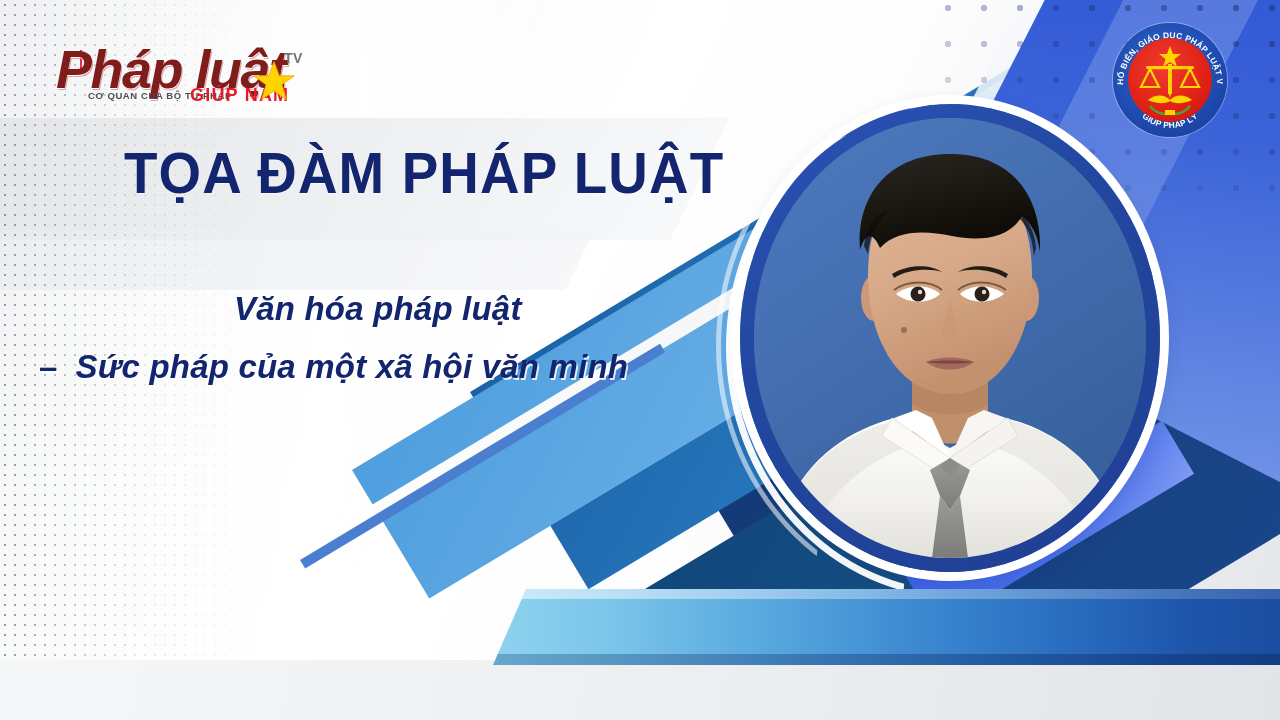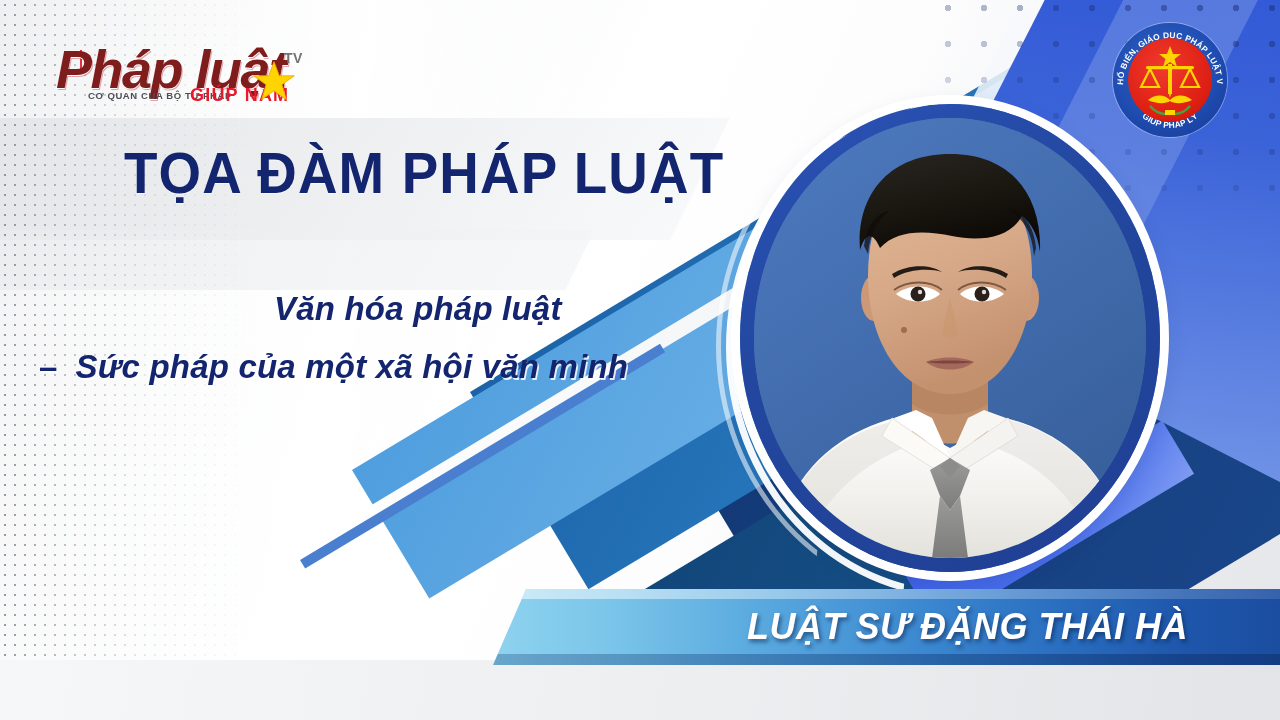--- a/index.html
+++ b/index.html
@@ -151,21 +151,20 @@
     font-size:57px;font-weight:700;color:#13256e;
     letter-spacing:1.2px;white-space:nowrap;
     transform:scaleX(.96);transform-origin:left center;
     text-shadow:0 1px 0 rgba(255,255,255,.6);
   }
   .sub-line1{
     position:absolute;left:234px;top:290px;
     font-size:33px;font-weight:700;font-style:italic;color:#14256f;
     white-space:nowrap;letter-spacing:.2px;
     text-shadow:1.5px 1.5px 0 rgba(255,255,255,.85);
-    margin-left:40px;
   }
   .sub-line2{
     position:absolute;left:39px;top:348px;
     font-size:33px;font-weight:700;font-style:italic;color:#14256f;
     white-space:nowrap;letter-spacing:.2px;
     text-shadow:1.5px 1.5px 0 rgba(255,255,255,.85);
     display:flex;align-items:center;gap:18px;
   }
   .sub-dash{font-style:normal;font-weight:700;}
 
@@ -403,16 +402,15 @@
   <div class="sub-line1">Văn hóa pháp luật</div>
   <div class="sub-line2">
     <span class="sub-dash">–</span>
     <span>Sức pháp của một xã hội văn minh</span>
   </div>
 
   <div class="namebar-wrap">
     <div class="namebar"></div>
     <div class="namebar-top-sheen"></div>
     <div class="namebar-bottom"></div>
-    <div class="name-text">LUẬT SƯ ĐẶNG THÁI HÀ</div>
   </div>
 
 </div>
 
 </body></html>

